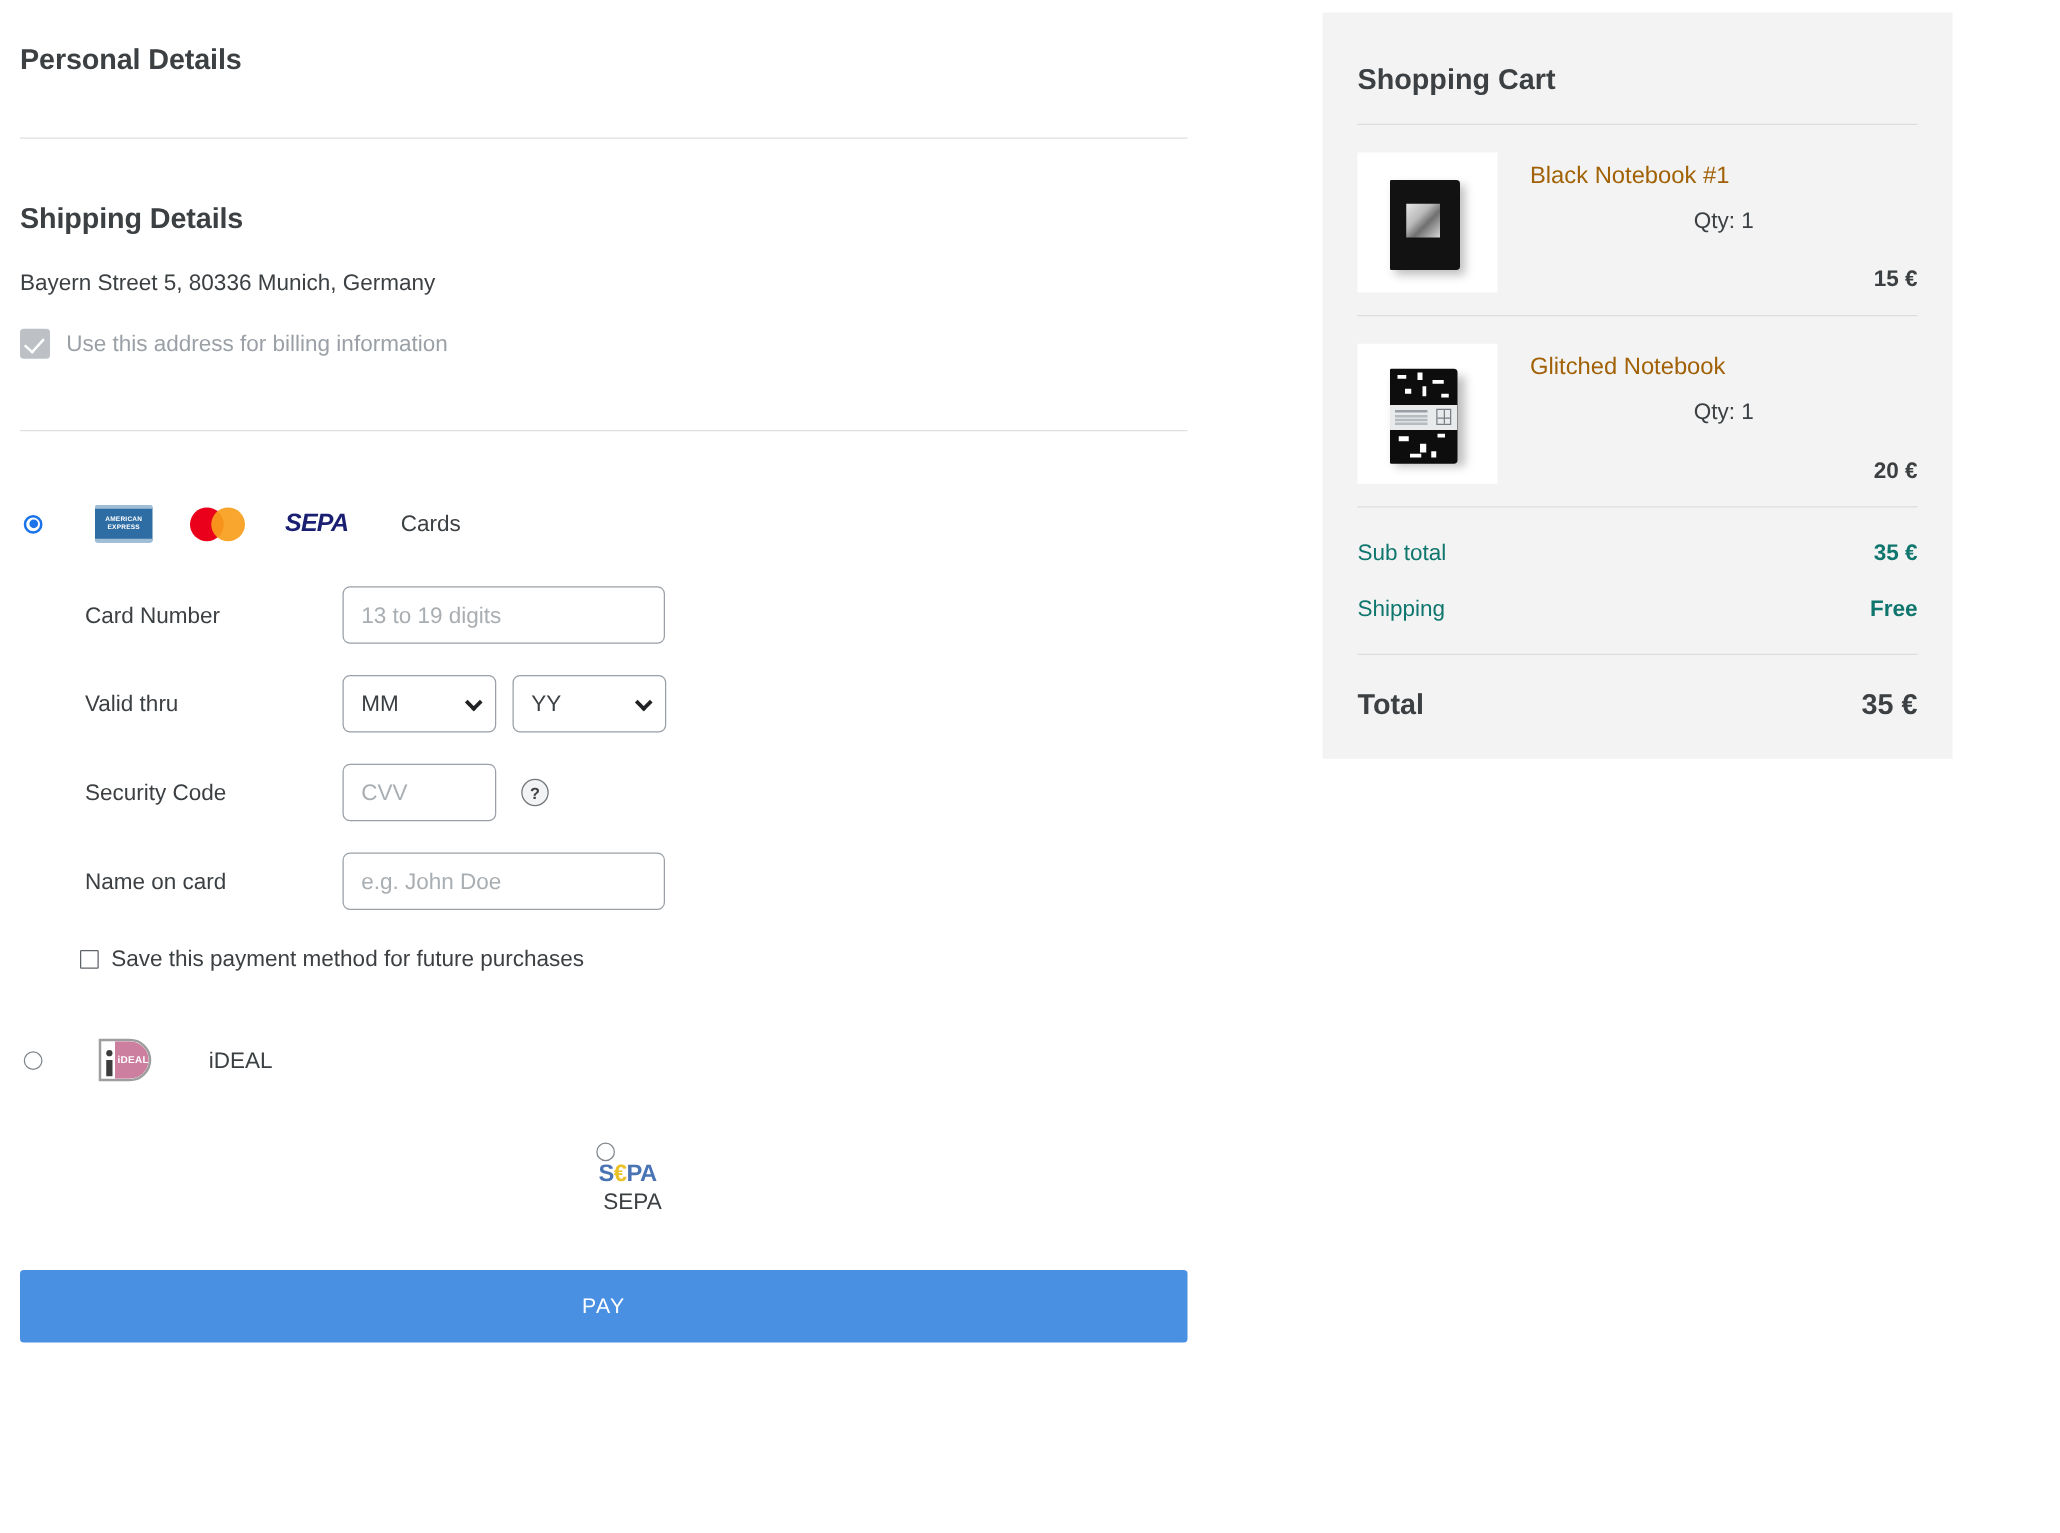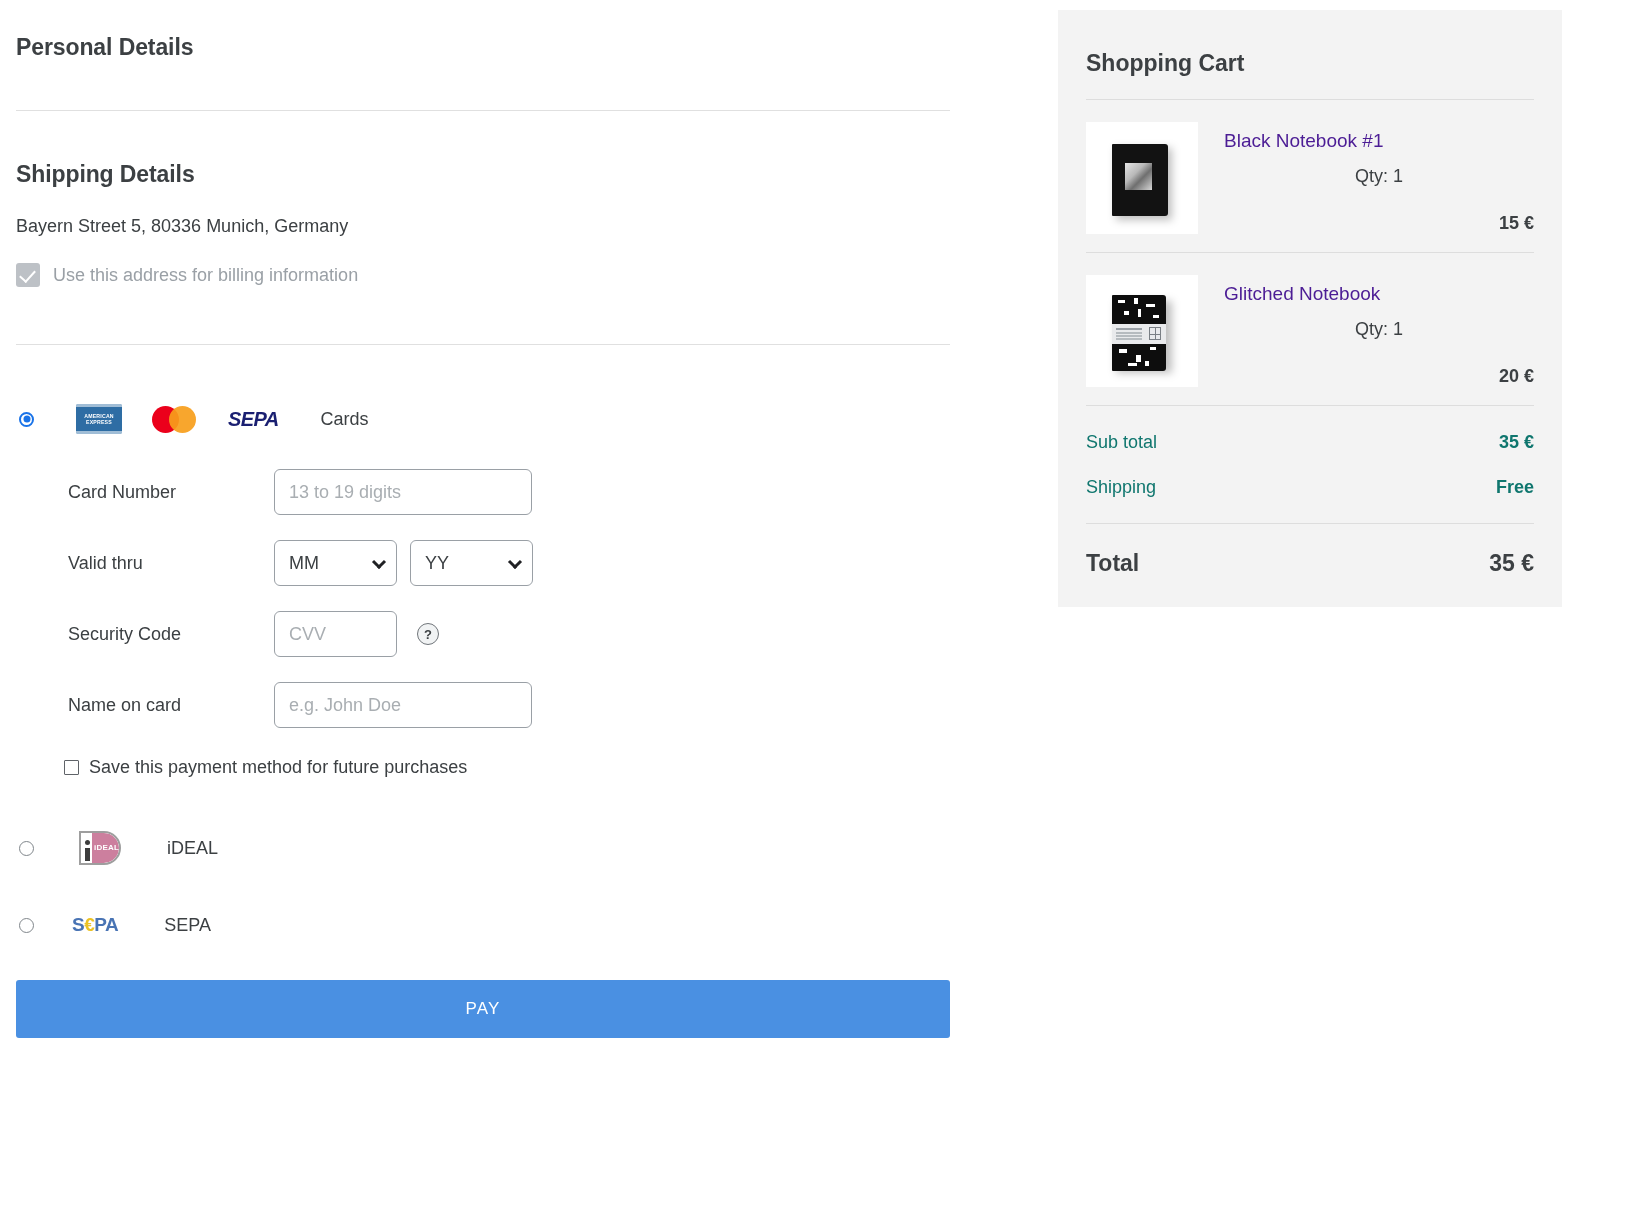--- a/index.html
+++ b/index.html
@@ -390,21 +390,21 @@
     position: absolute;
     top: 0; bottom: 0; left: 50%;
     width: 1px; background: #7a7f85;
   }
 
   .item-info {
     padding-left: 26px;
     padding-top: 8px;
     flex: 1 1 auto;
   }
-  .item-name { font-size: 19px; color: #4c1d95; }
+  .item-name { font-size: 19px; color: #a16207; }
   .item-qty  { font-size: 18px; color: #3c4043; margin-top: 14px; text-align: center; }
   .item-price {
     position: absolute;
     right: 0; bottom: 18px;
     font-size: 18px;
     font-weight: bold;
     color: #3c4043;
   }
 
   .total-row {
@@ -514,21 +514,21 @@
           <div class="shape">
             <div class="fill"></div>
             <div class="stem-dot"></div>
             <div class="stem-bar"></div>
             <div class="ideal-txt">iDEAL</div>
           </div>
         </div>
         <div class="pm-label" style="margin-left:44px;">iDEAL</div>
       </div>
 
-      <div class="pm-row" style="margin-top:48px;">
+      <div class="pm-row" style="margin-top:48px;flex-direction:column;">
         <div class="radio" style="margin-left:3px;"></div>
         <div class="logo-sepa" style="margin-left:38px;"><span>S</span><span class="eu">€</span><span>PA</span></div>
         <div class="pm-label" style="margin-left:46px;">SEPA</div>
       </div>
     </div>
 
     
     <button class="pay-btn" style="margin-top:44px;">PAY</button>
   </div>
 

